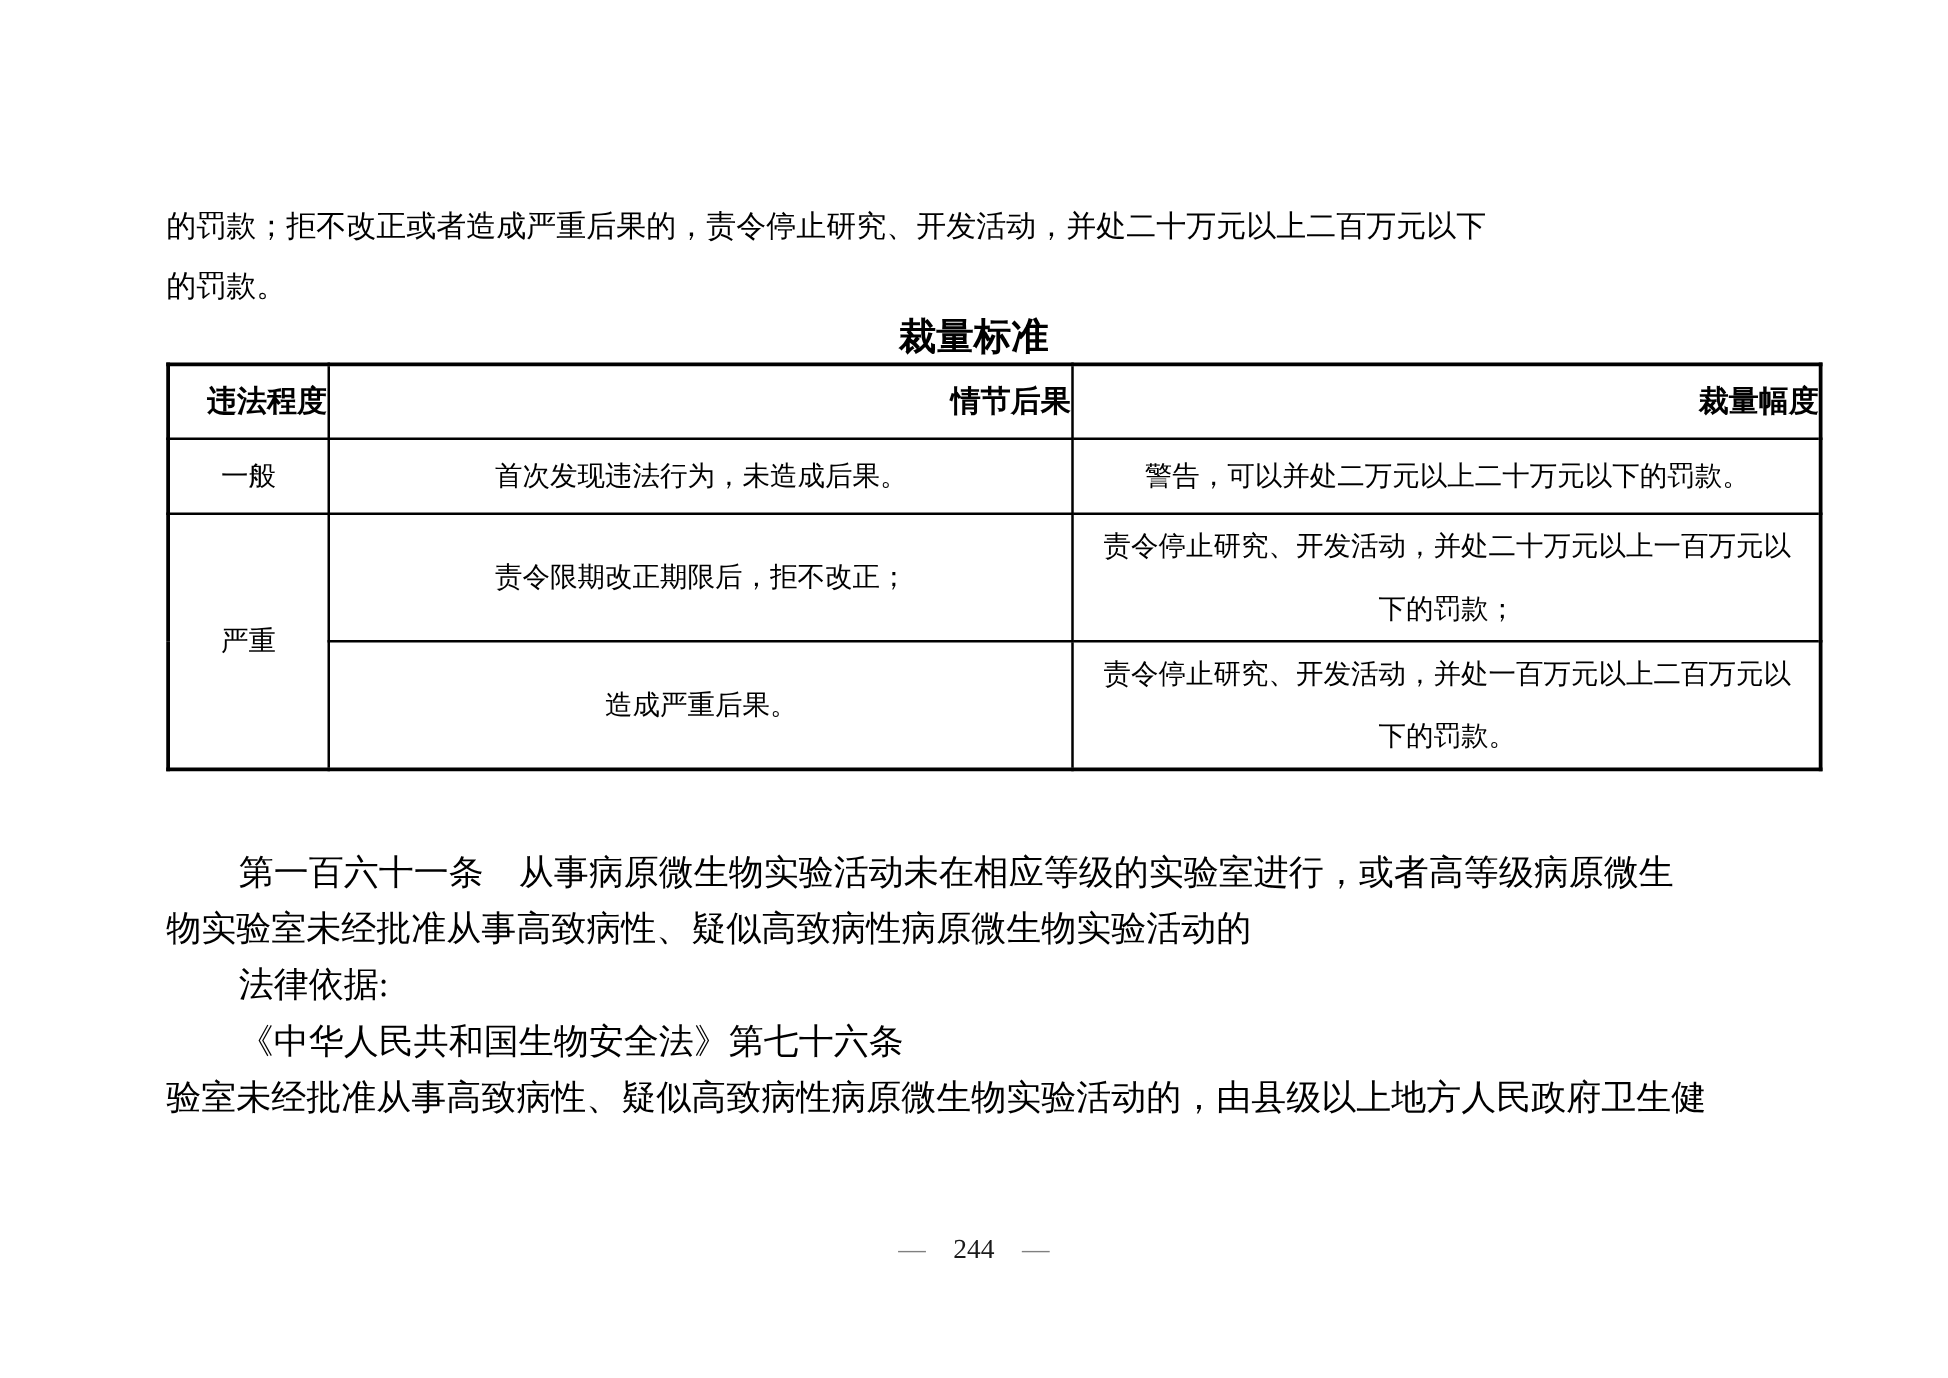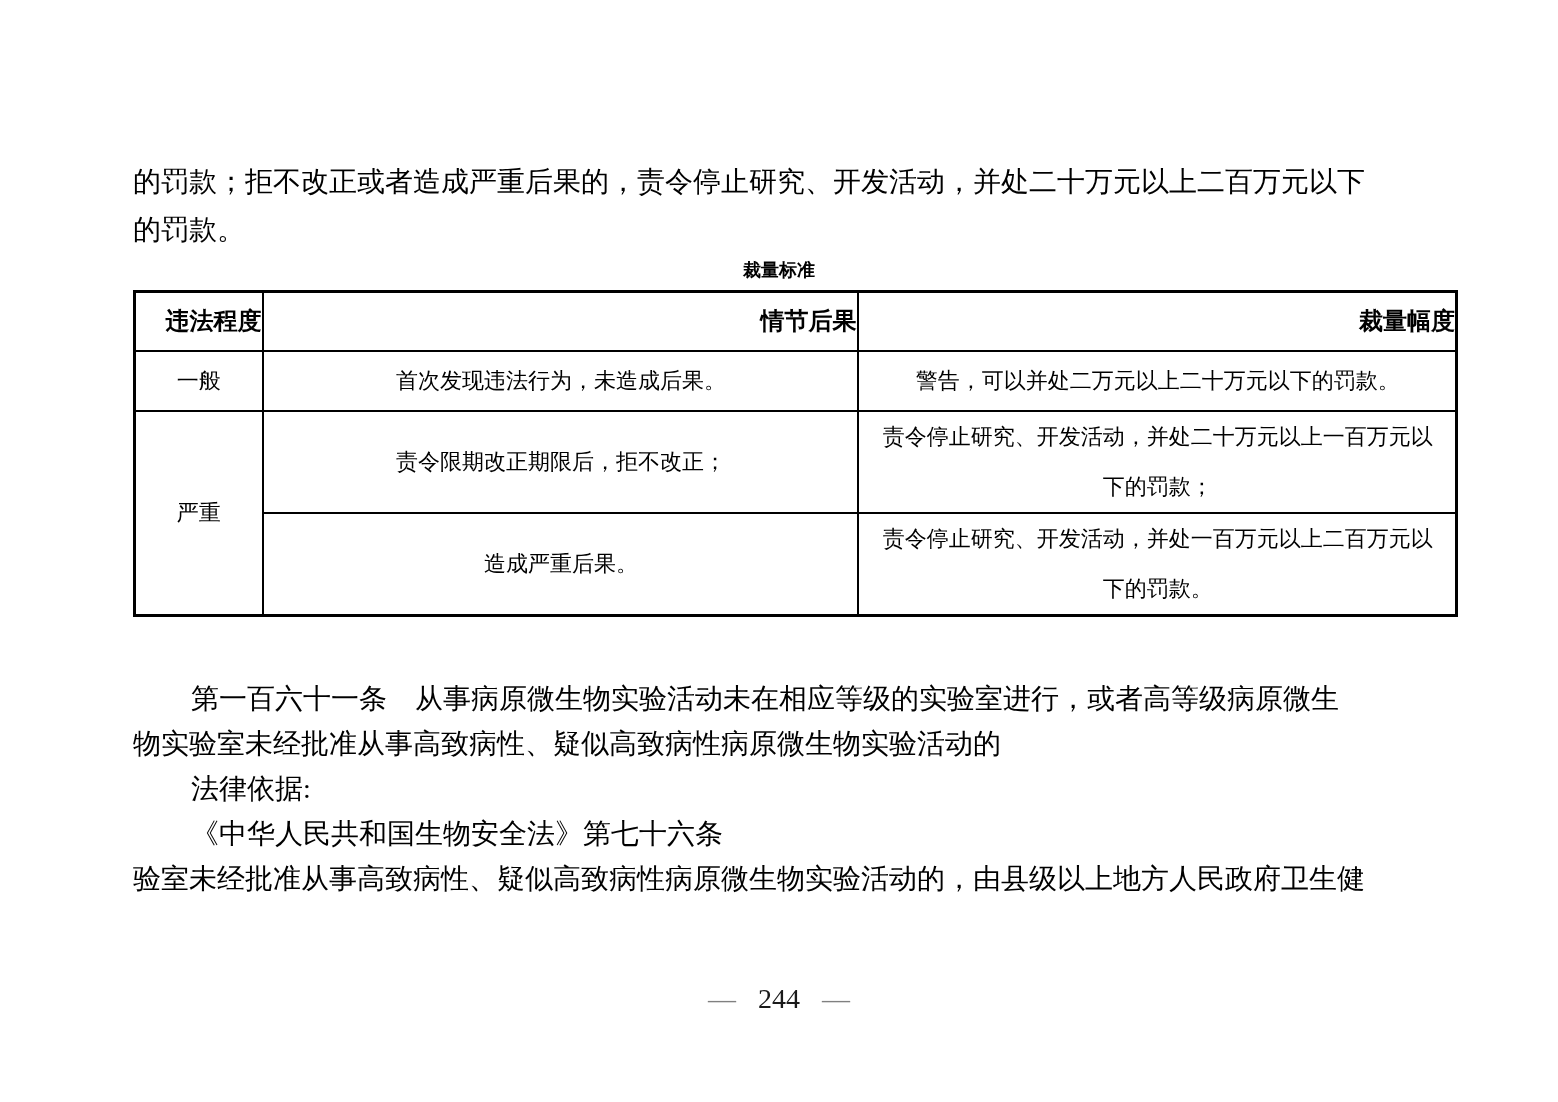--- a/index.html
+++ b/index.html
@@ -9,30 +9,30 @@
     color:#000000;
     font-family:"Liberation Serif", serif;
     position:relative;
     overflow:hidden;
   }
   .page { position:absolute; inset:0; background:#ffffff; }
 
   
   .intro {
     position:absolute; left:133px; top:158px; width:1330px;
-    font-size:28px; line-height:48px;
+    font-size:24px; line-height:48px;
   }
   .line { white-space:nowrap; }
 
   
   .table-title {
     position:absolute; left:0; top:254px; width:1558px;
     text-align:center;
     font-family:"Liberation Sans", sans-serif;
-    font-weight:bold; font-size:18px; line-height:32px;
+    font-weight:bold; font-size:30px; line-height:32px;
   }
 
   
   table.dtable {
     position:absolute; left:133px; top:290px; width:1322px;
     border-collapse:collapse; table-layout:fixed;
     border:3px solid #000;
   }
   .dtable col.c1 { width:128px; }
   .dtable col.c2 { width:595px; }
@@ -54,21 +54,21 @@
   .article {
     position:absolute; left:133px; top:676px; width:1330px;
     font-size:28px; line-height:45px;
   }
   .article .bold { font-weight:normal; }
   .indent { padding-left:58px; }
 
   
   .footer {
     position:absolute; left:0; top:984px; width:1558px;
-    text-align:center; font-size:28px; line-height:30px;
+    text-align:center; font-size:22px; line-height:30px;
   }
   .footer .dash { color:#808080; }
   .footer .pnum { margin:0 22px; color:#1a1a1a; }
 </style>
 </head>
 <body>
 
 <div class="page">
 
   <div class="intro">

